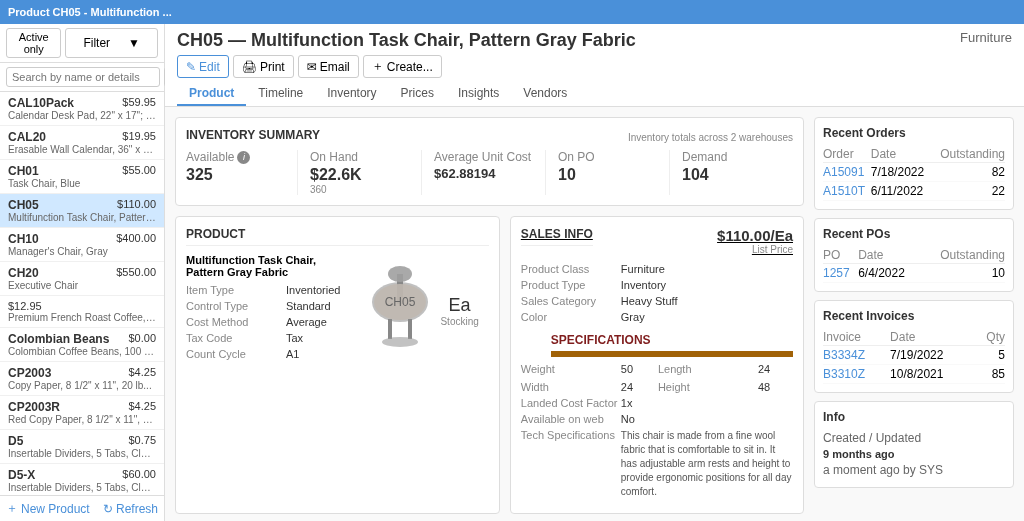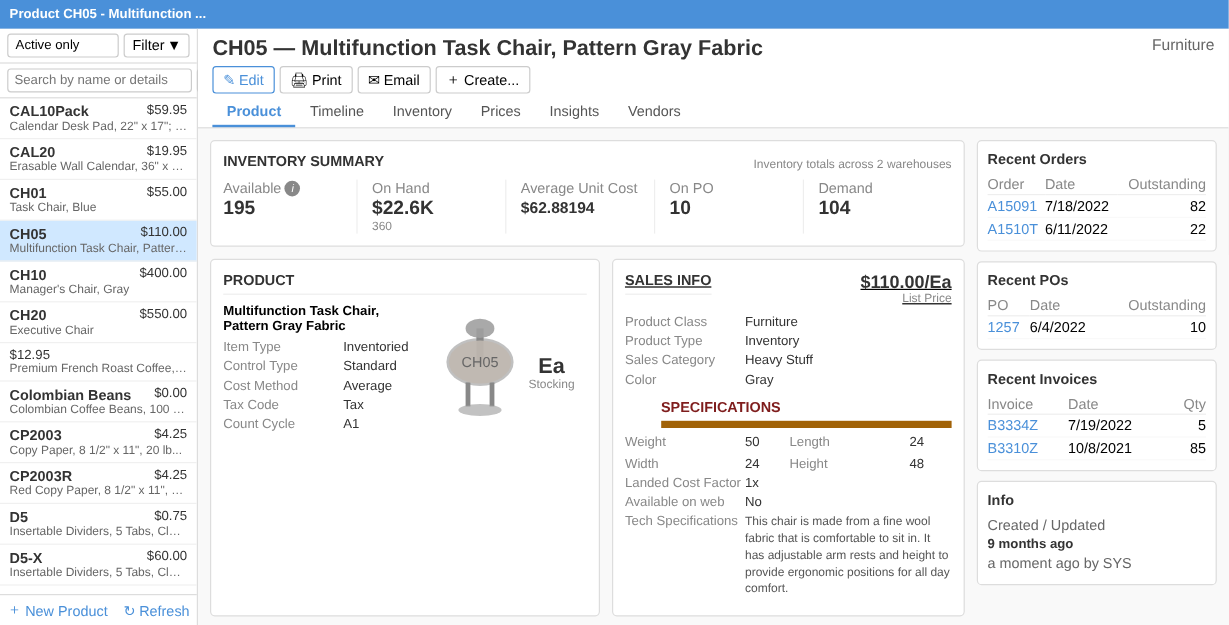--- a/index.html
+++ b/index.html
@@ -8,21 +8,21 @@
     
     .top-bar { background: #4a90d9; color: white; display: flex; align-items: center; padding: 0 8px; height: 24px; }
     .top-bar-title { font-size: 11px; font-weight: 600; flex: 1; }
 
     .main-layout { display: flex; height: 497px; }
 
     
     .left-panel { width: 165px; background: #fff; border-right: 1px solid #ddd; display: flex; flex-direction: column; }
     .left-controls { display: flex; gap: 4px; padding: 4px 6px; border-bottom: 1px solid #ddd; }
     .dropdown-btn { background: white; border: 1px solid #ccc; border-radius: 3px; padding: 2px 6px; font-size: 11px; cursor: pointer; flex: 1; display: flex; align-items: center; justify-content: space-between; }
-    .filter-btn { background: white; border: 1px solid #ccc; border-radius: 3px; padding: 2px 6px; font-size: 11px; cursor: pointer; display: flex; align-items: center; gap: 2px; }
+    .filter-btn { background: white; border: 1px solid #ccc; border-radius: 3px; padding: 2px 17px; font-size: 11px; cursor: pointer; display: flex; align-items: center; gap: 18px; }
     .search-row { display: flex; padding: 4px 6px; border-bottom: 1px solid #ddd; gap: 4px; }
     .search-input { flex: 1; border: 1px solid #ccc; border-radius: 3px; padding: 2px 5px; font-size: 11px; }
     .sort-btn { background: white; border: 1px solid #ccc; border-radius: 3px; padding: 2px 6px; font-size: 11px; cursor: pointer; display: flex; align-items: center; gap: 2px; }
     .product-list { flex: 1; overflow-y: auto; }
     .product-item { padding: 4px 8px; border-bottom: 1px solid #f0f0f0; cursor: pointer; }
     .product-item.active { background: #d0e8ff; }
     .product-item-name { font-weight: 600; font-size: 11px; color: #333; display: flex; justify-content: space-between; }
     .product-item-desc { font-size: 10px; color: #666; white-space: nowrap; overflow: hidden; text-overflow: ellipsis; }
     .product-item-price { font-size: 11px; color: #333; font-weight: 500; }
     .left-footer { display: flex; border-top: 1px solid #ddd; padding: 4px 6px; gap: 4px; }
@@ -91,21 +91,21 @@
     .sidebar-card-title { font-size: 12px; font-weight: 700; color: #333; margin-bottom: 6px; }
     .mini-table { width: 100%; border-collapse: collapse; font-size: 11px; }
     .mini-table th { text-align: left; color: #888; font-weight: normal; padding: 1px 0; border-bottom: 1px solid #eee; }
     .mini-table td { padding: 2px 0; border-bottom: 1px solid #f9f9f9; }
     .mini-table .link { color: #4a90d9; text-decoration: none; }
     .mini-table .num { text-align: right; }
     .info-text { font-size: 10px; color: #666; line-height: 1.4; }
     .info-bold { font-weight: 600; color: #333; font-size: 11px; }
 
     
-    .ea-badge { font-size: 18px; font-weight: 700; color: #333; }
+    .ea-badge { font-size: 18px; font-weight: 400; color: #333; }
     .stocking-label { font-size: 10px; color: #888; }
 
     
     .info-icon { display: inline-flex; align-items: center; justify-content: center; width: 13px; height: 13px; border-radius: 50%; background: #888; color: white; font-size: 9px; font-style: italic; cursor: pointer; }
 
     
     ::-webkit-scrollbar { width: 6px; }
     ::-webkit-scrollbar-track { background: #f1f1f1; }
     ::-webkit-scrollbar-thumb { background: #ccc; border-radius: 3px; }
   </style>
@@ -272,21 +272,21 @@
           <div style="display:flex; justify-content:space-between; align-items:center;">
             <div class="card-title">INVENTORY SUMMARY</div>
             <div class="inv-note">Inventory totals across 2 warehouses</div>
           </div>
           <div class="inventory-summary">
             <div class="inv-item">
               <div class="inv-label">
                 <span>Available</span>
                 <span class="info-icon">i</span>
               </div>
-              <div class="inv-value">195</div>
+              <div class="inv-value">325</div>
             </div>
             <div class="inv-item">
               <div class="inv-label">
                 <span>On Hand</span>
               </div>
               <div class="inv-value">$22.6K</div>
               <div class="inv-subvalue">360</div>
             </div>
             <div class="inv-item">
               <div class="inv-label">

